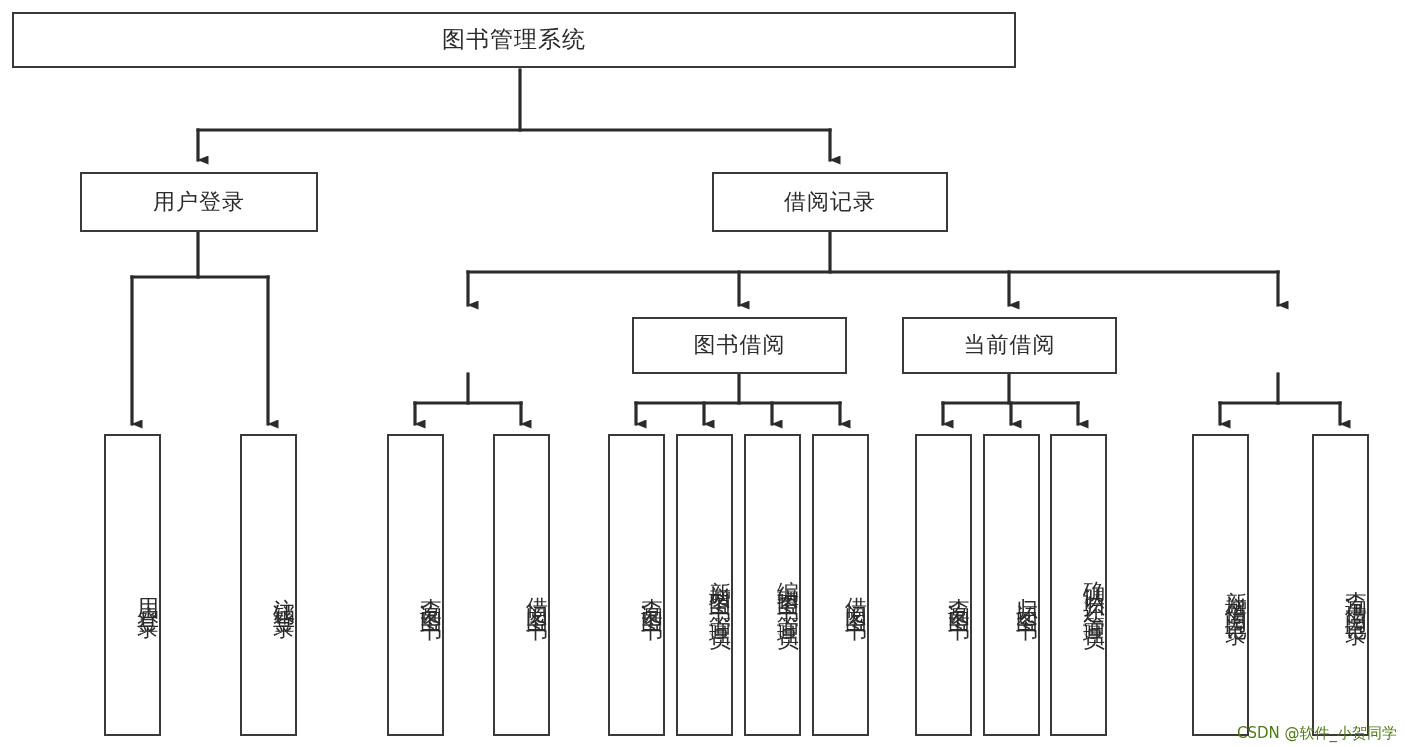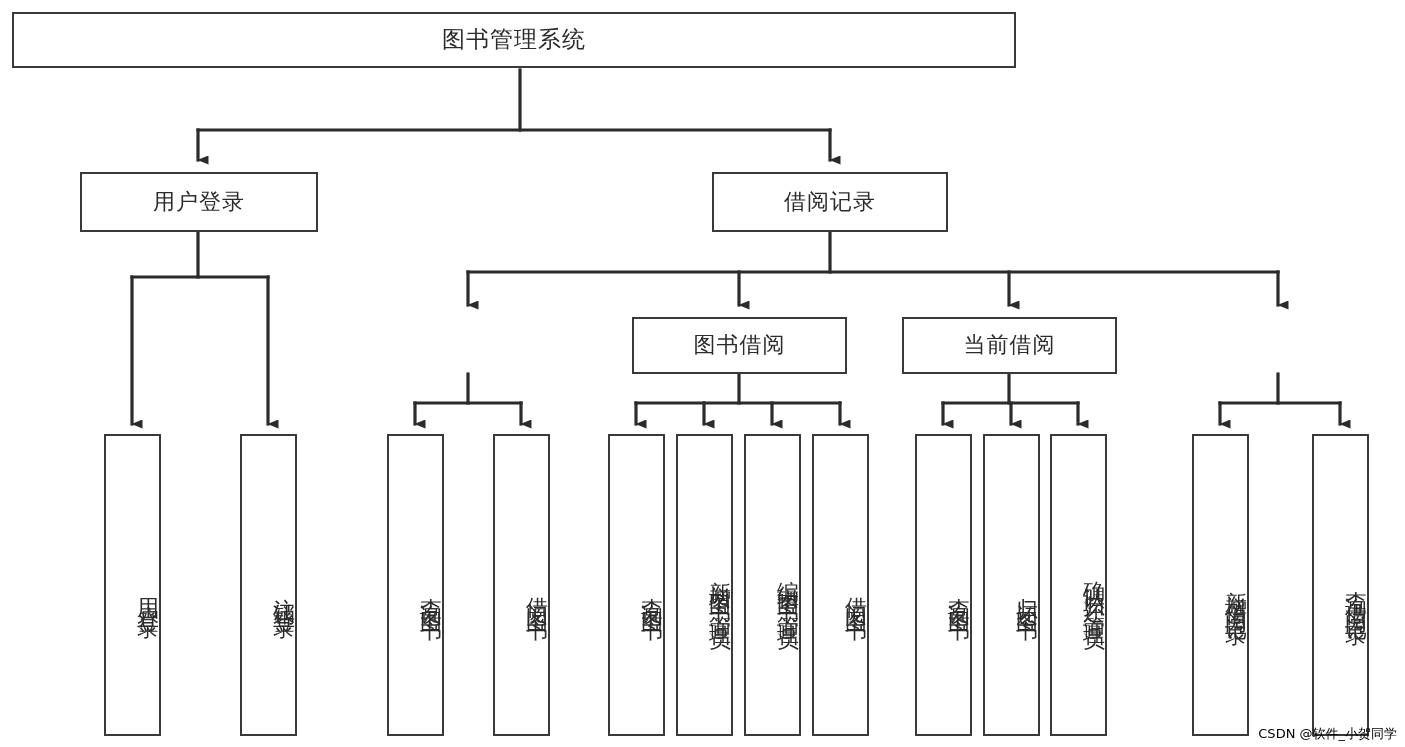--- a/index.html
+++ b/index.html
@@ -57,22 +57,22 @@
   .leaf-text {
     writing-mode: vertical-rl;
     text-orientation: upright;
     letter-spacing: 7px;
     display: block;
   }
   #watermark {
     position: absolute;
     right: 8px;
     bottom: 4px;
-    font-size: 13px;
-    color: #000000;
+    font-size: 15px;
+    color: #4d7c0f;
     white-space: nowrap;
     user-select: none;
   }
 </style>
 </head>
 <body>
 
 <div id="diagram-root">
 
   <svg id="diagram-svg" viewBox="0 0 1405 747" xmlns="http://www.w3.org/2000/svg">

